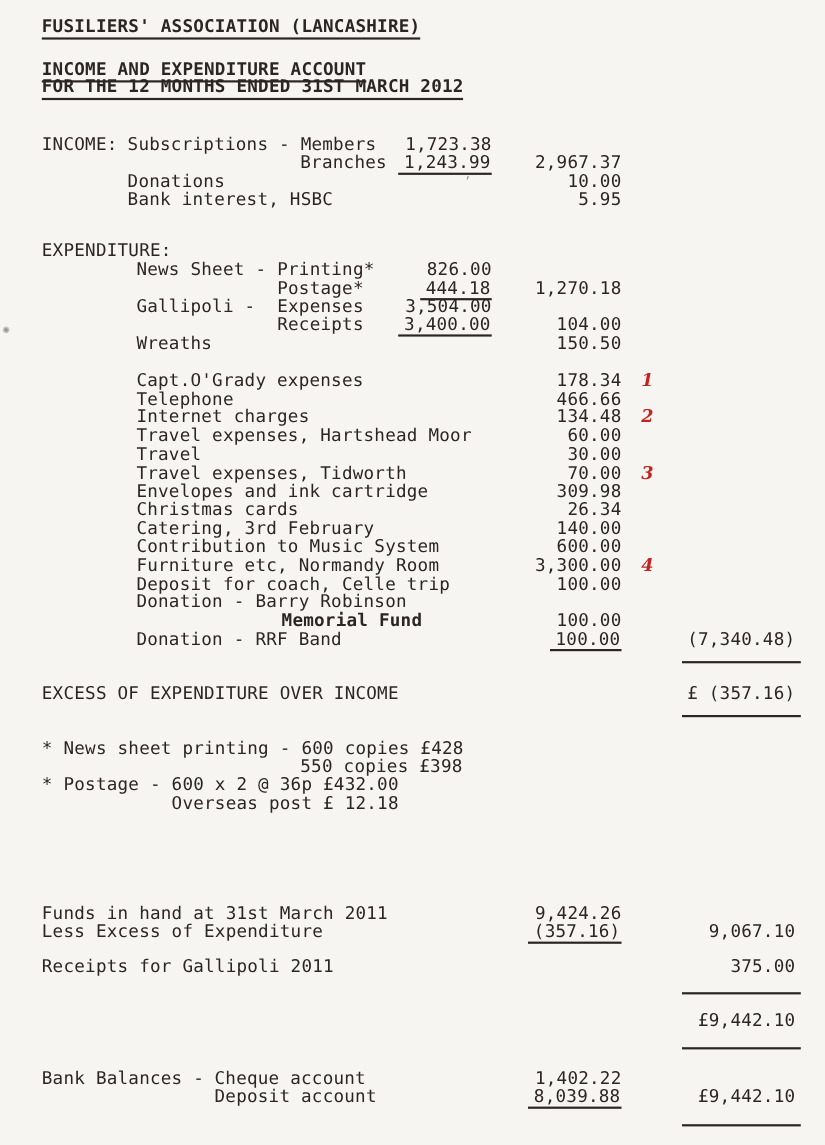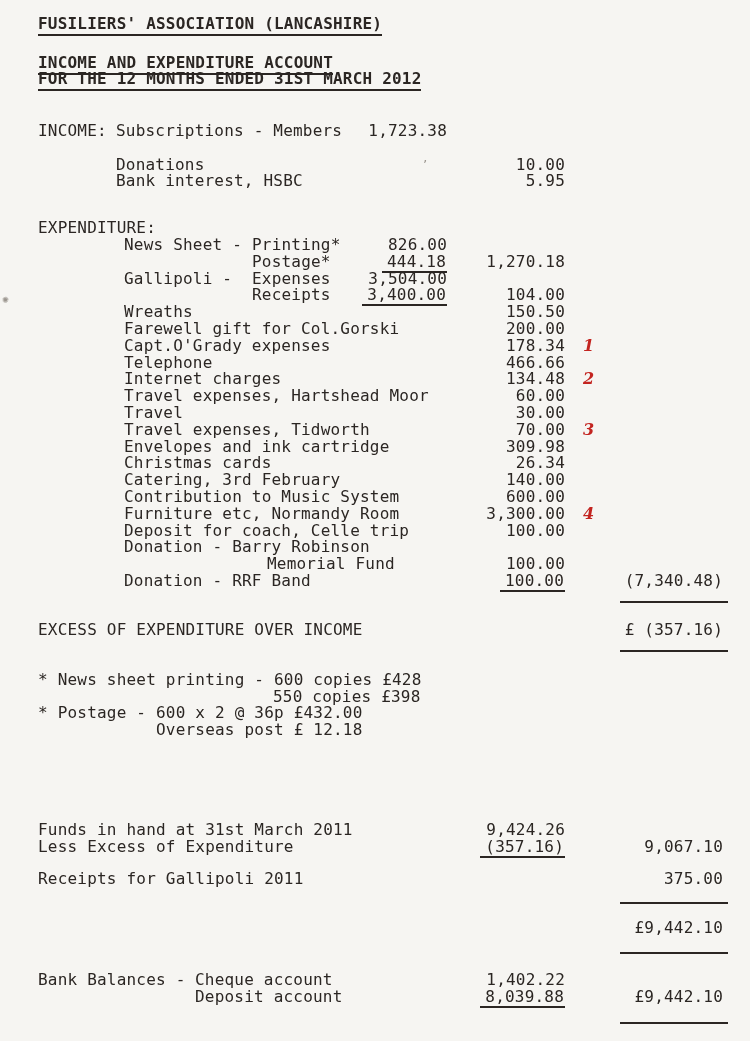--- a/index.html
+++ b/index.html
@@ -15,21 +15,21 @@
     font-size:16px;letter-spacing:0.2px;color:var(--ink);font-weight:500;
   }
   .row{position:absolute;left:0;width:750px;height:17px;}
   .row span{position:absolute;top:0;white-space:pre;}
   
   .l0{left:38px;}   
   .li{left:116px;}  
   .le{left:124px;}  
   .ls{left:252px;}  
   .lc{left:273px;}  
-  .lm{left:267px;}  
+  .lm{left:256px;font-weight:bold;}  
   .lk{left:195px;}  
   .lo{left:156px;}  
   
   .n1{right:303px;} 
   .n2{right:185px;} 
   .n3{right:27px;}  
   .b{font-weight:700;}
   .hu{border-bottom:2px solid var(--ink);padding-bottom:1px;}
   .u{border-bottom:2px solid var(--ink);padding-left:5px;padding-right:1px;}
   .note{left:583px;color:var(--red);font-family:"DejaVu Serif","Liberation Serif",serif;font-style:italic;font-weight:700;font-size:16px;}
@@ -49,20 +49,25 @@
   </div>
   <div class="row" style="top:69px">
     <span class="l0 b hu">FOR THE 12 MONTHS ENDED 31ST MARCH 2012</span>
   </div>
 
   <div class="row" style="top:121px">
     <span class="l0">INCOME:</span>
     <span class="li">Subscriptions - Members</span>
     <span class="n1">1,723.38</span>
   </div>
+  <div class="row" style="top:138px">
+    <span class="lc">Branches</span>
+    <span class="n1 u">1,243.99</span>
+    <span class="n2">2,967.37</span>
+  </div>
   <div class="row" style="top:155px">
     <span class="li">Donations</span>
     <span class="n2">10.00</span>
   </div>
   <div class="row" style="top:171px">
     <span class="li">Bank interest, HSBC</span>
     <span class="n2">5.95</span>
   </div>
 
   <div class="row" style="top:218px">
@@ -85,24 +90,20 @@
   </div>
   <div class="row" style="top:285px">
     <span class="ls">Receipts</span>
     <span class="n1 u">3,400.00</span>
     <span class="n2">104.00</span>
   </div>
   <div class="row" style="top:302px">
     <span class="le">Wreaths</span>
     <span class="n2">150.50</span>
   </div>
-  <div class="row" style="top:319px">
-    <span class="le">Farewell gift for Col.Gorski</span>
-    <span class="n2">200.00</span>
-  </div>
   <div class="row" style="top:336px">
     <span class="le">Capt.O'Grady expenses</span>
     <span class="n2">178.34</span>
     <span class="note">1</span>
   </div>
   <div class="row" style="top:353px">
     <span class="le">Telephone</span>
     <span class="n2">466.66</span>
   </div>
   <div class="row" style="top:369px">

